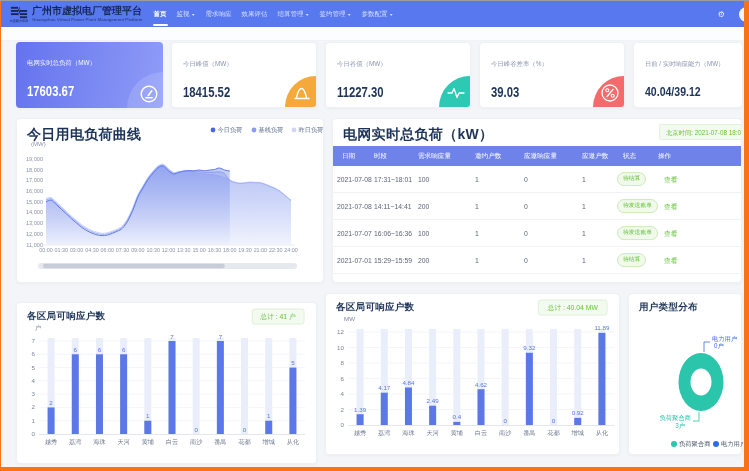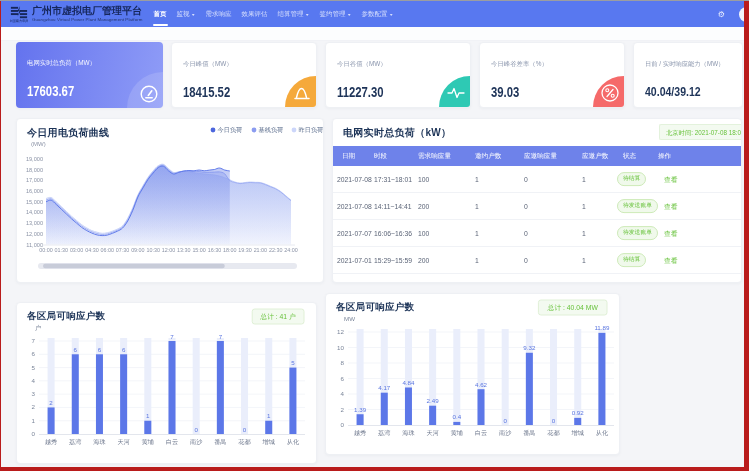--- a/index.html
+++ b/index.html
@@ -1,19 +1,19 @@
 <!DOCTYPE html>
 <html><head>
 <meta charset="utf-8">
 <style>
   * { margin:0; padding:0; box-sizing:border-box; }
   html,body { width:749px; height:471px; overflow:hidden; }
   body { font-family:"Liberation Sans", sans-serif; -webkit-font-smoothing:antialiased; }
 
-  .frame { position:relative; width:749px; height:471px; background:#b91c1c; }
+  .frame { position:relative; width:749px; height:471px; background:#f97316; }
   .frame::before { content:""; position:absolute; left:0; top:0; width:749px; height:1px; background:#9b9da1; }
   .app { position:absolute; left:1px; top:1px; width:743px; height:466px; background:#f4f5f8; overflow:hidden; }
 
   
   .nav { position:absolute; left:0; top:0; width:743px; height:26px; background:#5878f0; display:flex; align-items:center; overflow:hidden; }
   .brand { display:flex; align-items:center; padding-left:9px; }
   .logo { width:18px; height:19px; position:relative; flex:0 0 auto; }
   .logo svg { display:block; }
   .brand-text { margin-left:4px; line-height:1; }
   .brand-title { font-size:10px; font-weight:bold; color:#16275c; white-space:nowrap; }
@@ -24,21 +24,21 @@
   .menu-item.active { color:#ffffff; font-weight:bold; }
   .menu-item.active::after { content:""; position:absolute; left:4px; right:4px; bottom:1px; height:2px; background:#ffffff; border-radius:1px; }
   .nav-right { margin-left:auto; display:flex; align-items:center; height:100%; }
   .gear { color:rgba(255,255,255,0.85); font-size:8px; margin-right:14px; cursor:pointer; }
   .avatar { width:15px; height:15px; border-radius:50%; background:#f2f5fa; margin-right:-10px; flex:0 0 auto; cursor:pointer; }
 
   .tagsbar { position:absolute; left:0; top:26px; width:743px; height:14px; background:#fcfdfe; border-bottom:1px solid #f1f2f6; }
 
   
   .panel { position:absolute; background:#fff; border:1px solid #eef0f4; border-radius:4px; box-shadow:0 1px 3px rgba(30,40,80,0.04); }
-  .panel-title { position:absolute; left:10px; top:7px; font-size:10px; font-weight:bold; color:#1c3357; letter-spacing:0.3px; }
+  .panel-title { position:absolute; left:10px; top:7px; font-size:14px; font-weight:bold; color:#1c3357; letter-spacing:0.3px; }
   .panel-title.small { font-size:9.5px; }
 
   
   .kpi { position:absolute; top:41px; height:66px; background:#fff; border:1px solid #eef0f4; border-radius:4px; overflow:hidden; box-shadow:0 1px 3px rgba(30,40,80,0.04); }
   .kpi .label { position:absolute; left:11px; top:17px; font-size:6.4px; color:#8b96ad; white-space:nowrap; }
   .kpi .value { position:absolute; left:11px; top:41px; font-size:14.5px; font-weight:bold; color:#1d3358; white-space:nowrap; transform:scaleX(0.78); transform-origin:left top; }
   .kpi.primary { background:linear-gradient(100deg,#6473ee 0%,#8f9cf7 100%); border:none; }
   .kpi.primary .label { color:rgba(255,255,255,0.92); }
   .kpi.primary .value { color:#ffffff; }
   .kpi .corner { position:absolute; right:0; bottom:0; width:31px; height:31px; border-top-left-radius:100%; }
@@ -415,15 +415,31 @@
           <rect x="248.22727272727275" y="123.87" width="7" height="7.1299999999999955" fill="#5c77e8"></rect>
           <text x="251.72727272727275" y="121.37" font-size="6.2" fill="#5b76e0" text-anchor="middle">0.92</text>
           <text x="251.72727272727275" y="141" font-size="6.2" fill="#707a8f" text-anchor="middle">增城</text>
           <rect x="272.40909090909093" y="35" width="7" height="96" fill="#eaeefb"></rect>
           <rect x="272.40909090909093" y="38.85249999999999" width="7" height="92.14750000000001" fill="#5c77e8"></rect>
           <text x="275.90909090909093" y="36.35249999999999" font-size="6.2" fill="#5b76e0" text-anchor="middle">11.89</text>
           <text x="275.90909090909093" y="141" font-size="6.2" fill="#707a8f" text-anchor="middle">从化</text>
         </svg>
     </div>
 
+    <div class="panel" style="left:627px; top:292px; width:114px; height:162px;">
+      <div class="panel-title small">用户类型分布</div>
+      <svg class="chart-svg" id="chart-donut" width="114" height="162">
+          <path d="M49.5,88a22.5,29 0 1 0 45,0a22.5,29 0 1 0 -45,0ZM61.5,88a10.5,13.5 0 1 0 21,0a10.5,13.5 0 1 0 -21,0Z" fill="#2bc5ac" fill-rule="evenodd"></path>
+          <polyline points="75,58 75,48 81,48" fill="none" stroke="#3a6fe0" stroke-width="0.8"></polyline>
+          <text x="83" y="46.5" font-size="6.3" fill="#3a6fe0">电力用户</text>
+          <text x="85" y="54" font-size="6.3" fill="#3a6fe0">0户</text>
+          <polyline points="70,118 70,127 64,127" fill="none" stroke="#2bbfa8" stroke-width="0.8"></polyline>
+          <text x="62" y="126" font-size="6.3" fill="#2bbfa8" text-anchor="end">负荷聚合商</text>
+          <text x="56" y="133.5" font-size="6.3" fill="#2bbfa8" text-anchor="end">3户</text>
+          <circle cx="45" cy="150" r="3" fill="#2bc5ac"></circle>
+          <text x="50" y="152.3" font-size="6.3" fill="#4a5568">负荷聚合商</text>
+          <circle cx="87" cy="150" r="3" fill="#2f6be8"></circle>
+          <text x="92" y="152.3" font-size="6.3" fill="#4a5568">电力用户</text>
+        </svg>
+    </div>
 
   </div>
 </div>
 
 </body></html>

